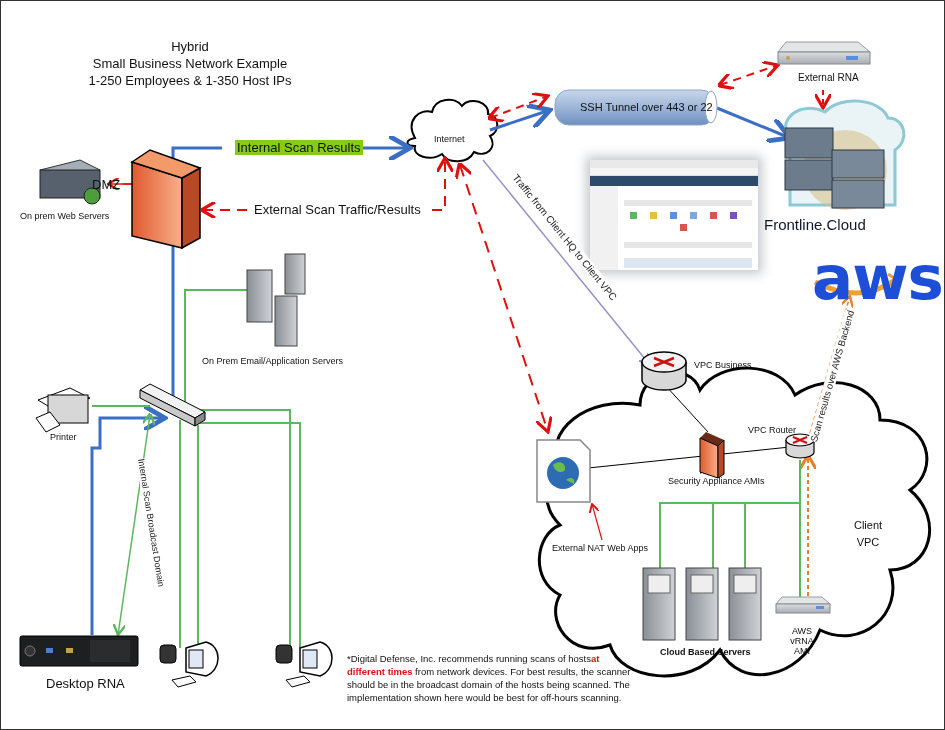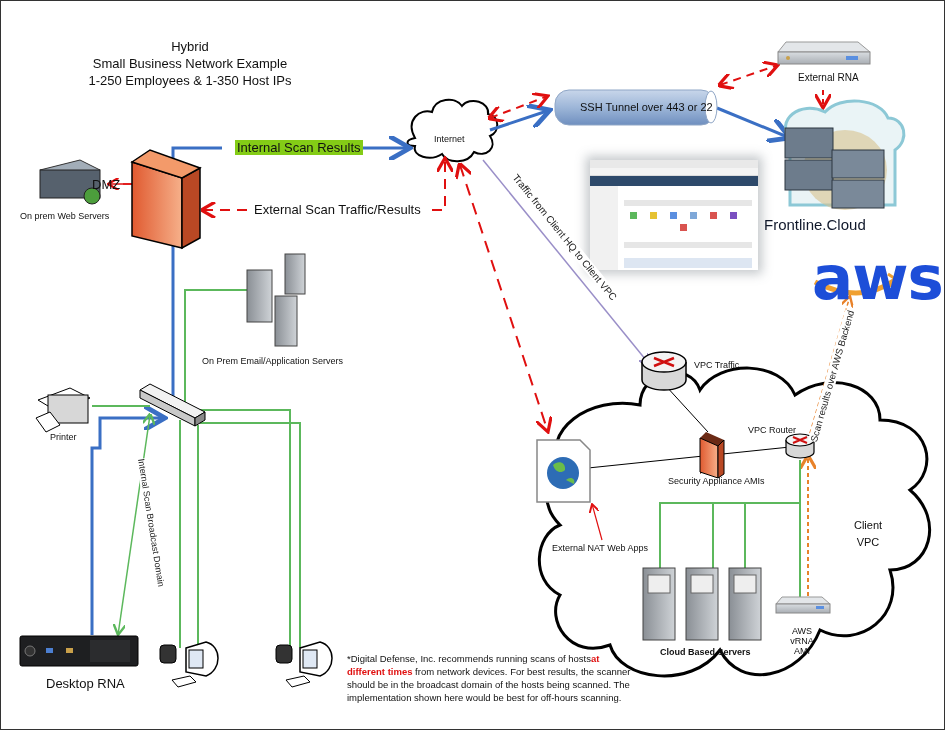--- a/index.html
+++ b/index.html
@@ -255,21 +255,21 @@
 <div class="lbl sm" style="left:434px;top:134px">Internet</div>
 <div class="lbl md" style="left:580px;top:101px;font-size:11px">SSH Tunnel over 443 or 22</div>
 <div class="lbl md" style="left:798px;top:72px">External RNA</div>
 <div class="fc">Frontline.Cloud</div>
 <div class="aws">aws</div>
 <div class="lbl sm" style="left:20px;top:211px">On prem Web Servers</div>
 <div class="lbl lg" style="left:92px;top:177px">DMZ</div>
 <div class="lbl sm" style="left:202px;top:356px">On Prem Email/Application Servers</div>
 <div class="lbl sm" style="left:50px;top:432px">Printer</div>
 <div class="lbl lg" style="left:46px;top:676px">Desktop RNA</div>
-<div class="lbl sm" style="left:694px;top:360px">VPC Traffic</div>
+<div class="lbl sm" style="left:694px;top:360px">VPC Business</div>
 <div class="lbl sm" style="left:748px;top:425px">VPC Router</div>
 <div class="lbl sm" style="left:668px;top:476px">Security Appliance AMIs</div>
 <div class="lbl sm" style="left:552px;top:543px">External NAT Web Apps</div>
 <div class="lbl sm" style="left:660px;top:647px;font-weight:bold">Cloud Based Servers</div>
 <div class="lbl sm" style="left:782px;top:626px;text-align:center;width:40px;white-space:normal">
   <div>AWS vRNA</div>
   <div>AMI</div>
 </div>
 <div class="lbl" style="left:843px;top:517px;font-size:11px;text-align:center;width:50px;line-height:17px">
   <div>Client</div>

